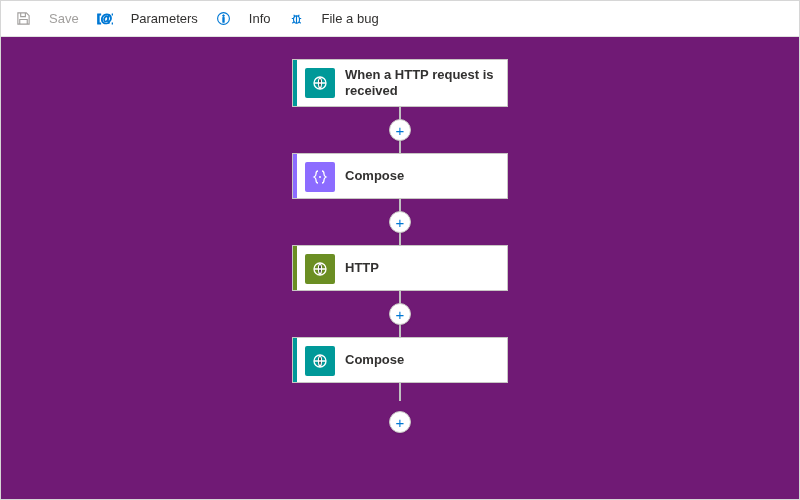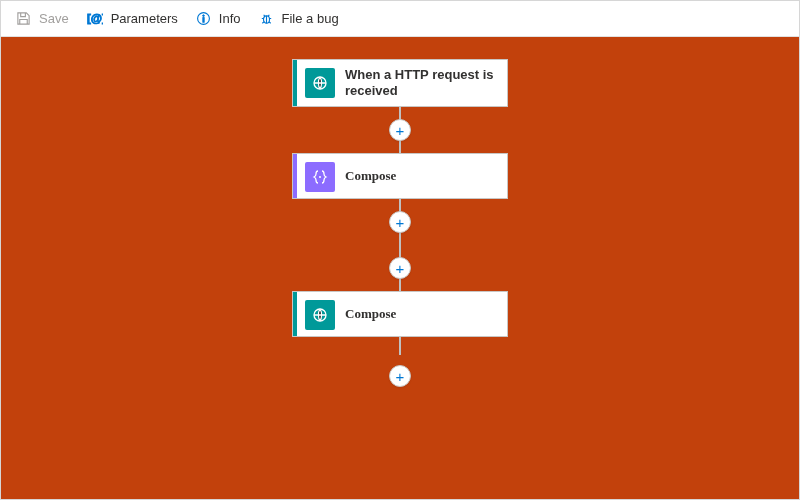--- a/index.html
+++ b/index.html
@@ -18,38 +18,38 @@
     align-items: center;
     gap: 0;
     height: 36px;
     padding: 0 6px;
     border-bottom: 1px solid #e1e1e1;
     color: #605e5c;
   }
   .tbtn {
     display: inline-flex;
     align-items: center;
-    gap: 8px;
+    gap: 18px;
     padding: 0 9px;
     height: 32px;
     cursor: pointer;
     color: #605e5c;
   }
   .tbtn .icon svg { display:block; }
   .tbtn span.label { font-size: 13px; }
   .tbtn.disabled { color: #a19f9d; cursor: default; }
   .tbtn.blue .icon svg { stroke:#0078d4; fill:none; }
   .tbtn.blue { color:#323130; }
 
   
   .canvas {
     position: relative;
     width: 100%;
     height: calc(100% - 36px);
-    background: #c2410c;
+    background: #701a75;
   }
   .flow {
     position: absolute;
     left: 50%;
     top: 22px;
     transform: translateX(-50%);
     display: flex;
     flex-direction: column;
     align-items: center;
   }
@@ -77,21 +77,21 @@
     flex: 1;
     display: flex;
     align-items: center;
     padding: 6px 8px 6px 0;
     font-size: 13px;
     font-weight: 600;
     color: #323130;
     line-height: 1.25;
   }
   .card.tall .title { min-height: 46px; }
-  .card.short { height: 46px; font-family: Liberation Serif, serif; }
+  .card.short { height: 46px; }
   .card.short .title { padding: 0 8px 0 0; }
 
   .connector {
     display:flex; flex-direction:column; align-items:center;
     height: 46px;
     position: relative;
   }
   .connector .line-top, .connector .line-bot {
     width: 2px; background:#c0c0c0; flex:1;
   }
@@ -211,20 +211,30 @@
       <div class="title">Compose</div>
     </div>
 
     <div class="connector">
       <div class="line-top"></div>
       <div class="arrow"></div>
       <div class="line-bot"></div>
       <div class="plus">+</div>
     </div>
 
+    <div class="card short">
+      <div class="accent accent-olive"></div>
+      <div class="iconbox ibox-olive">
+        <svg width="18" height="18" viewBox="0 0 18 18">
+            <circle cx="9" cy="9" r="6" fill="none" stroke="#fff" stroke-width="1.3"></circle>
+            <path stroke="#fff" stroke-width="1.3" d="M3 9h12M9 3c2 3 2 9 0 12M9 3c-2 3-2 9 0 12"></path>
+          </svg>
+      </div>
+      <div class="title">HTTP</div>
+    </div>
 
     <div class="connector">
       <div class="line-top"></div>
       <div class="arrow"></div>
       <div class="line-bot"></div>
       <div class="plus">+</div>
     </div>
 
     <div class="card short">
       <div class="accent accent-teal"></div>

